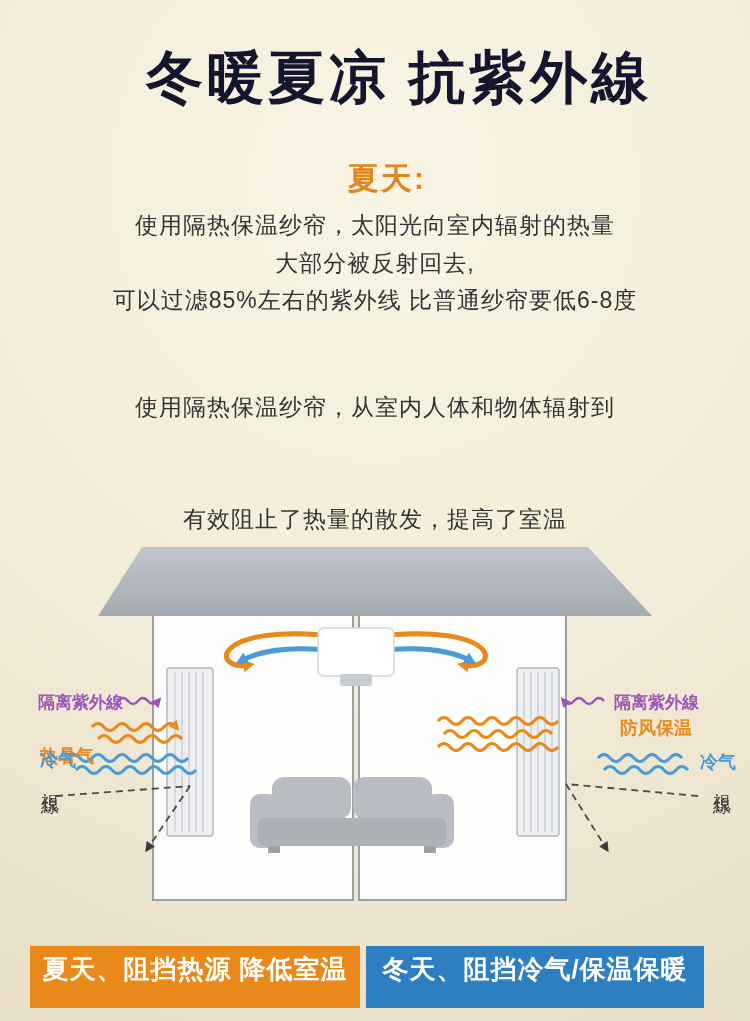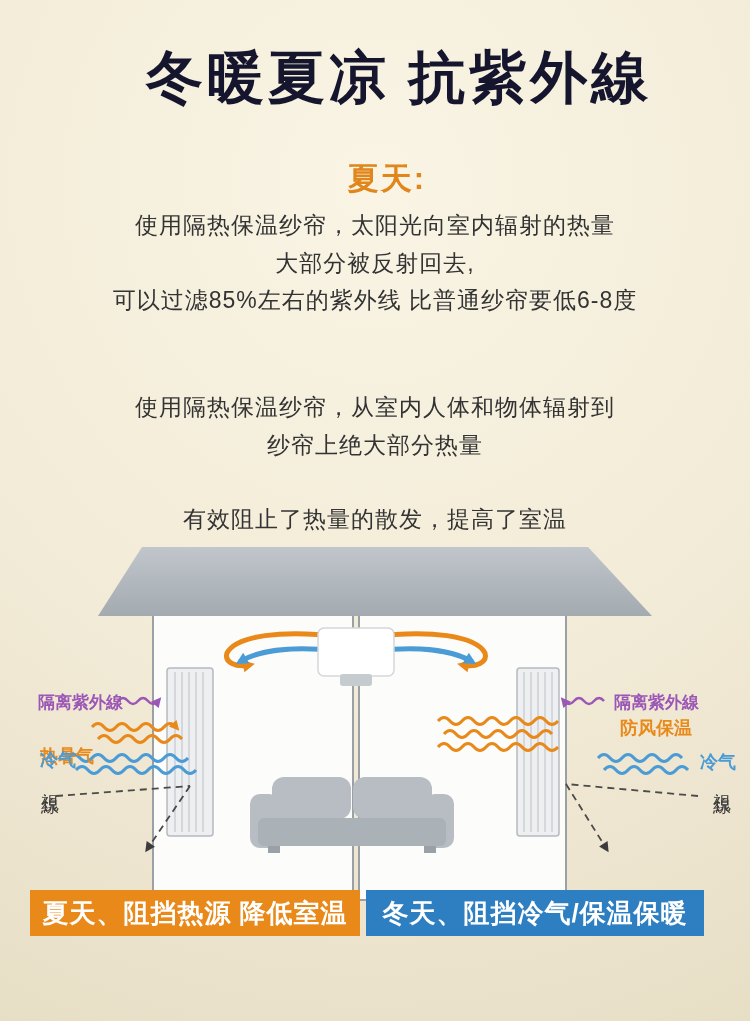--- a/index.html
+++ b/index.html
@@ -21,40 +21,39 @@
   .s1{top:210px} .s2{top:248px} .s3{top:285px}
   .w1{top:392px} .w2{top:430px} .w3{top:467px} .w4{top:504px}
   .diagram { position:absolute; left:0; top:0; width:750px; height:1021px; }
   .lbl { position:absolute; font-size:17px; font-weight:700; white-space:nowrap;padding-left:10px; }
   .purple { color:#9b57b5; }
   .orangec { color:#e8891a; font-size:18px; }
   .bluec { color:#4a9bd6; font-size:18px; }
   .darkc { color:#3a3a3a; }
   .vert { writing-mode:vertical-rl; text-orientation:upright; letter-spacing:4px; font-size:18px; font-weight:400; }
   .banner {
-    position:absolute; top:890px; height:46px; line-height:46px; text-align:center;
+    position:absolute; top:946px; height:62px; line-height:46px; text-align:center;
     color:#fff; font-weight:700; font-size:26px; letter-spacing:1px;
   }
   .banner-summer { left:30px; width:330px; background:#e8891a; }
   .banner-winter { left:366px; width:338px; background:#2e7fc2; }
 </style>
 </head>
 <body>
 
 <div class="page">
 
   <div class="title">冬暖夏凉 抗紫外線</div>
 
   <div class="sec-heading summer-heading">夏天:</div>
   <div class="body-line s1">使用隔热保温纱帘，太阳光向室内辐射的热量</div>
   <div class="body-line s2">大部分被反射回去,</div>
   <div class="body-line s3">可以过滤85%左右的紫外线 比普通纱帘要低6-8度</div>
 
   <div class="body-line w1">使用隔热保温纱帘，从室内人体和物体辐射到</div>
-  <div class="body-line w2">纱帘上绝大部分热量</div>
   <div class="body-line w4">有效阻止了热量的散发，提高了室温</div>
 
   <svg class="diagram" width="750" height="1021" viewBox="0 0 750 1021" xmlns="http://www.w3.org/2000/svg">
     <defs>
       <linearGradient id="roofGrad" x1="0" y1="0" x2="0" y2="1">
         <stop offset="0" stop-color="#c0c6cb"></stop>
         <stop offset="1" stop-color="#a3aab0"></stop>
       </linearGradient>
       <marker id="arrO" markerUnits="userSpaceOnUse" markerWidth="16" markerHeight="16" refX="8" refY="8" orient="auto">
         <path d="M2 2 L14 8 L2 14 Z" fill="#e8891a"></path>

